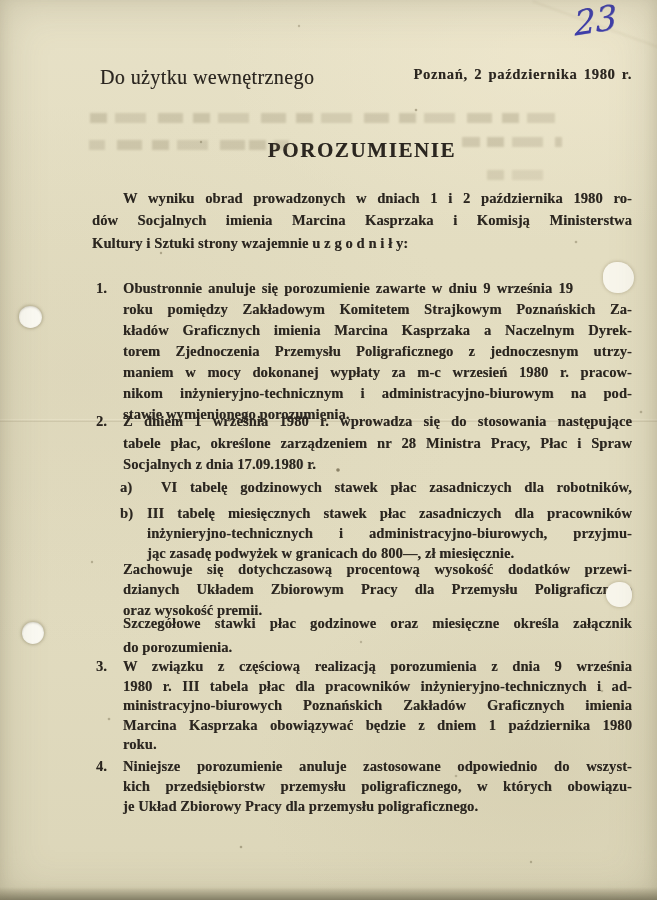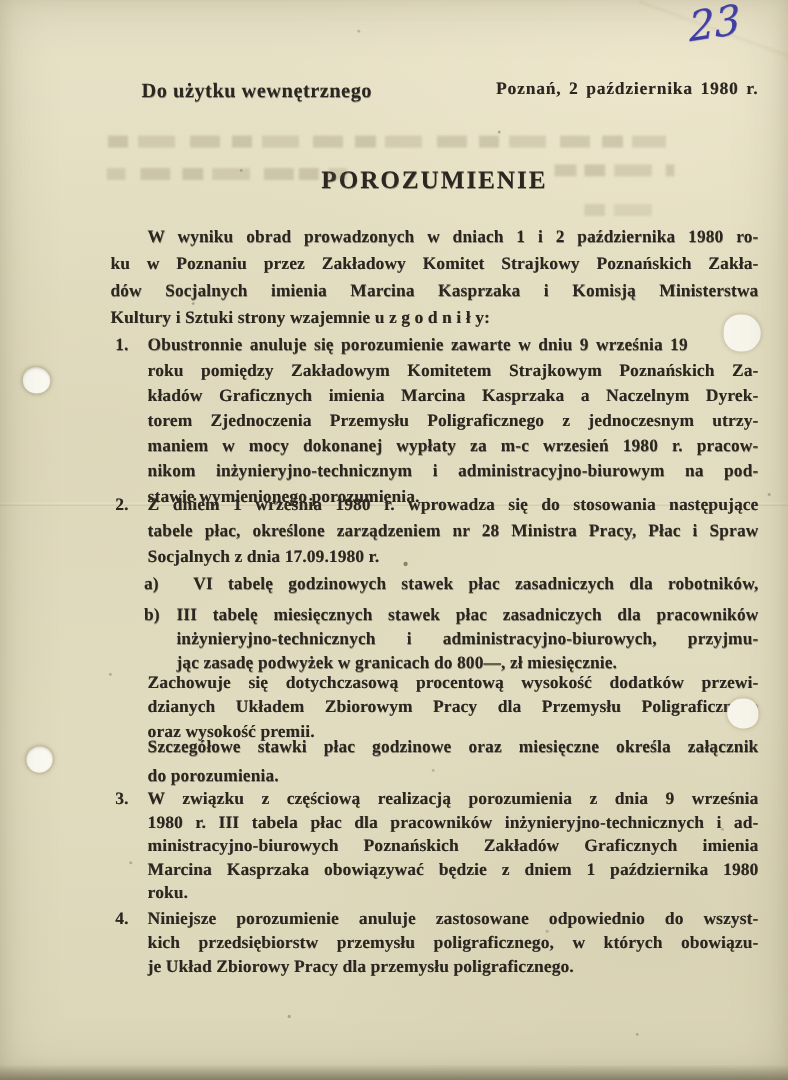--- a/index.html
+++ b/index.html
@@ -12,21 +12,21 @@
       radial-gradient(ellipse 600px 420px at 12% 42%, rgba(214,207,178,.38), transparent 65%),
       radial-gradient(ellipse 460px 320px at 82% 86%, rgba(209,201,170,.42), transparent 62%),
       linear-gradient(180deg,#e7e1c7 0%, #e3ddc1 28%, #e1dbbf 68%, #dcd6b9 100%);
   }
   .vignette{position:absolute;inset:0;pointer-events:none;z-index:6;
     box-shadow:inset 0 0 46px rgba(118,110,84,.28), inset 0 -6px 14px rgba(110,104,80,.18);}
   .scan-bottom{position:absolute;left:0;right:0;bottom:0;height:13px;z-index:6;
     background:linear-gradient(180deg, rgba(130,124,98,0) 0%, rgba(122,116,91,.42) 55%, rgba(92,88,68,.62) 100%);}
   .ink{color:#2b2620;text-shadow:.3px .3px .35px rgba(43,38,32,.45);}
   
-  .hdr-left{position:absolute;left:118px;top:66px;font-size:17px;font-weight:700;letter-spacing:.4px;}
+  .hdr-left{position:absolute;left:100px;top:66px;font-size:20px;font-weight:400;letter-spacing:.4px;}
   .hdr-right{position:absolute;right:25px;top:66px;font-size:14.5px;font-weight:700;letter-spacing:.7px;word-spacing:2px;}
   .handwritten{position:absolute;left:574px;top:0px;font-size:34px;font-style:italic;
     font-family:"DejaVu Serif",serif;color:#3d3dab;transform:rotate(-9deg) skewX(-7deg);
     text-shadow:.4px .4px .6px rgba(61,61,171,.5);z-index:4;}
   
   .title{position:absolute;left:92px;width:540px;top:138px;text-align:center;
     font-size:21px;font-weight:700;letter-spacing:1.6px;}
   
   .blk{position:absolute;font-size:14.5px;font-weight:700;letter-spacing:.1px;z-index:2;}
   .blk .marker{position:absolute;left:-27px;top:0;width:26px;}
@@ -97,21 +97,20 @@
 <div class="handwritten">23</div>
 
 <div class="hdr-left ink">Do użytku wewnętrznego</div>
 <div class="hdr-right ink">Poznań, 2 października 1980 r.</div>
 
 <div class="title ink">POROZUMIENIE</div>
 
 <div class="blk ink" id="b-intro">
     <div class="lines">
       <div class="line">W wyniku obrad prowadzonych w dniach 1 i 2 października 1980 ro-</div>
-      <div class="line">ku w Poznaniu przez Zakładowy Komitet Strajkowy Poznańskich Zakła-</div>
       <div class="line">dów Socjalnych imienia Marcina Kasprzaka i Komisją Ministerstwa</div>
       <div class="line last">Kultury i Sztuki strony wzajemnie u z g o d n i ł y:</div>
     </div>
   </div>
 <div class="blk ink" id="b-item1">
     <span class="marker">1.</span>
     <div class="lines">
       <div class="line">Obustronnie anuluje się porozumienie zawarte w dniu 9 września 19</div>
       <div class="line">roku pomiędzy Zakładowym Komitetem Strajkowym Poznańskich Za-</div>
       <div class="line">kładów Graficznych imienia Marcina Kasprzaka a Naczelnym Dyrek-</div>

